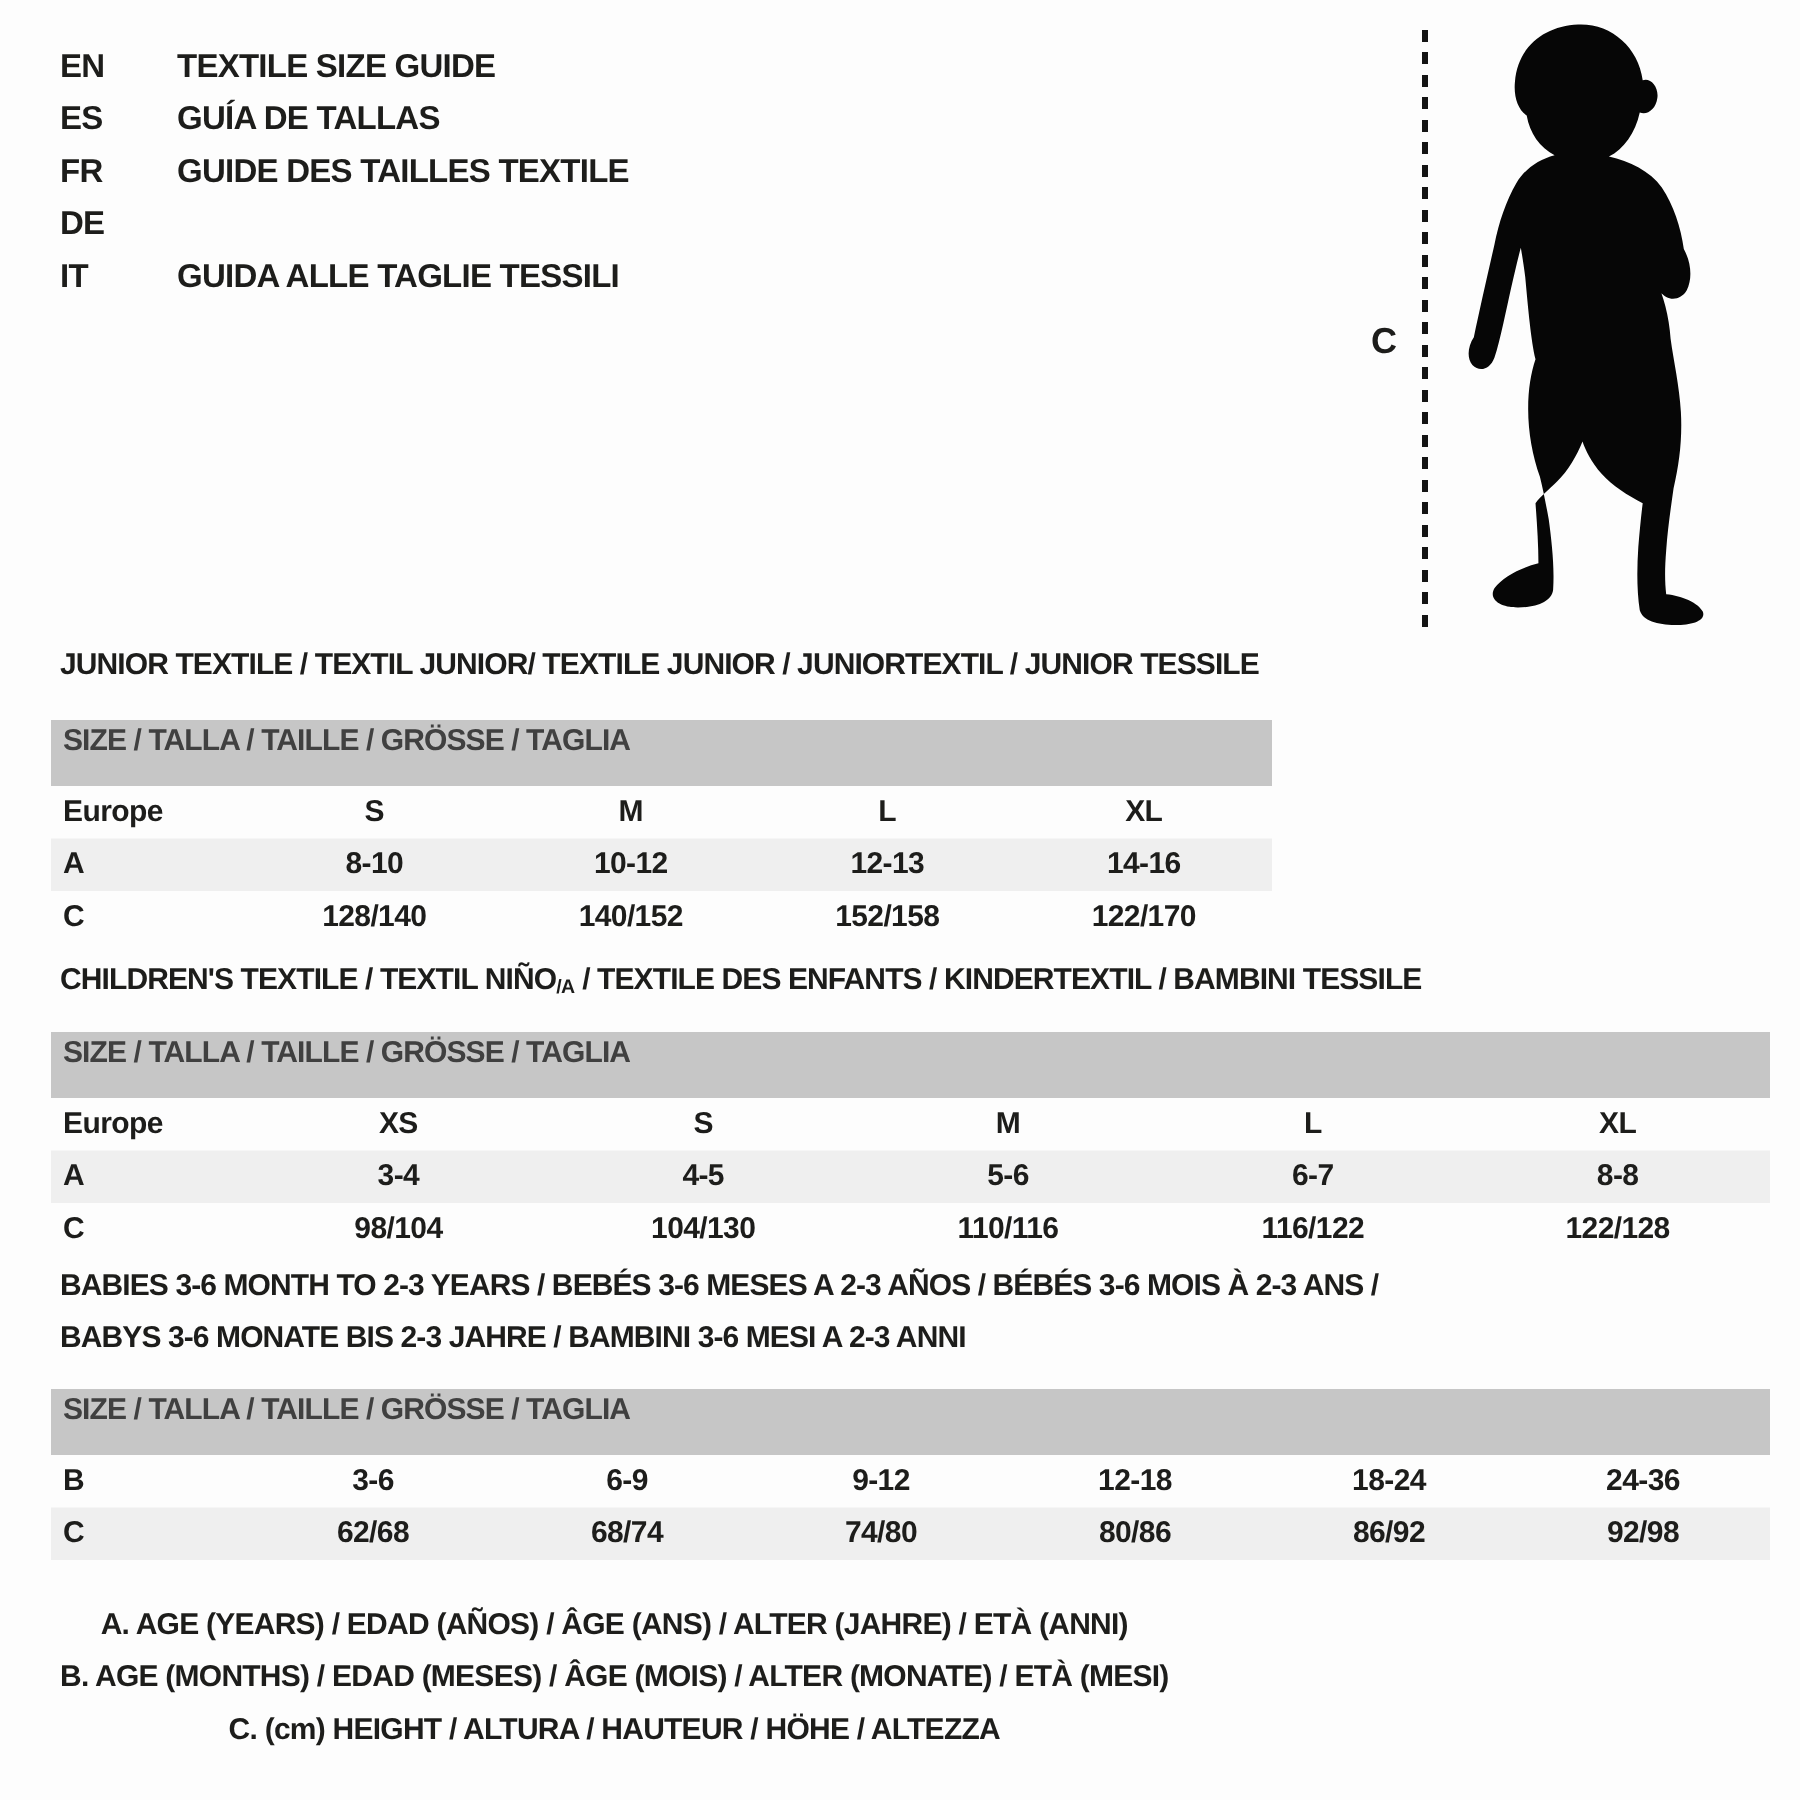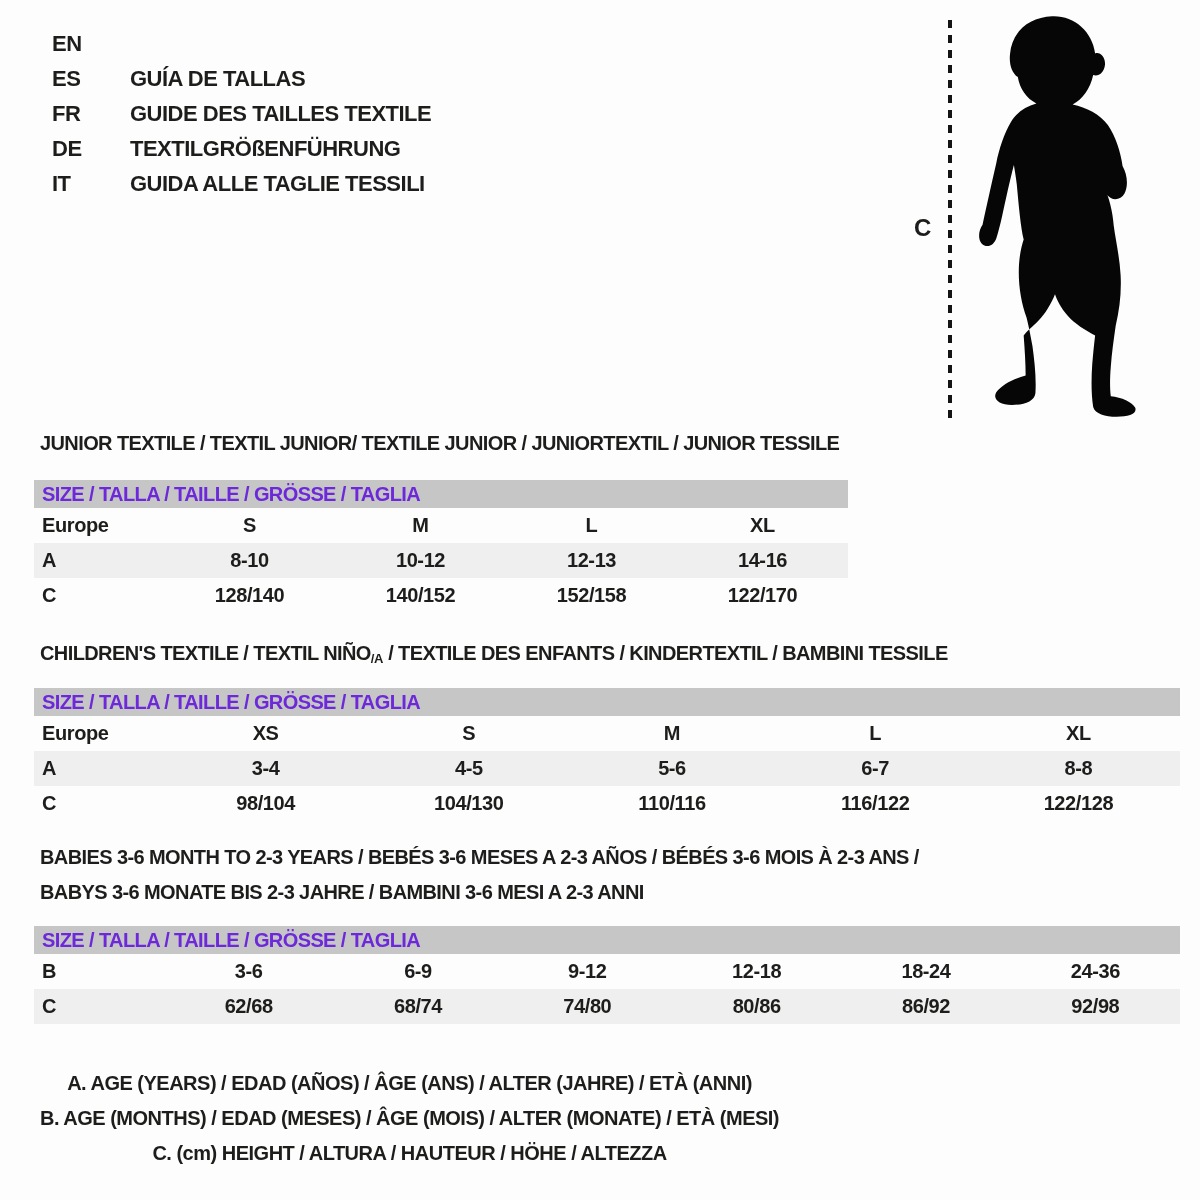--- a/index.html
+++ b/index.html
@@ -6,21 +6,21 @@
   .page{
     position:relative;
     width:1200px;height:1200px;
     background:#fdfdfd;
     font-family:"Liberation Sans", sans-serif;
     color:#1d1d1b;
     overflow:hidden;
   }
 
   
-  .lang-list{position:absolute;left:40px;top:26px;margin-left:12px;}
+  .lang-list{position:absolute;left:40px;top:26px;}
   .lang-row{display:flex;line-height:35px;font-size:22px;font-weight:bold;letter-spacing:-0.5px;}
   .lang-code{width:78px;}
   .lang-title{white-space:nowrap;}
 
   
   .height-line{
     position:absolute;left:948px;top:20px;width:4px;height:398px;
     background:repeating-linear-gradient(to bottom,#141414 0 8px,transparent 8px 15px);
   }
   .height-label{position:absolute;left:914px;top:214px;font-size:24px;font-weight:bold;}
@@ -29,21 +29,21 @@
   
   .section-heading{
     position:absolute;left:40px;
     font-size:20px;font-weight:bold;letter-spacing:-0.6px;white-space:nowrap;
   }
   .sub-small{font-size:13px;vertical-align:-3px;letter-spacing:-0.3px;}
 
   
   .size-table{position:absolute;left:34px;}
   .size-band{
-    height:28px;line-height:28px;background:#c6c6c6;color:#6d28d9;
+    height:44px;line-height:28px;background:#c6c6c6;color:#404040;
     font-size:20px;font-weight:bold;letter-spacing:-0.6px;padding-left:8px;
   }
   .t-row{display:grid;align-items:center;height:35px;font-size:20px;font-weight:bold;letter-spacing:-0.4px;}
   .t-row.shaded{background:#efefef;}
   .t-row > div{text-align:center;}
   .t-row > div:first-child{text-align:left;padding-left:8px;}
   .cols-5{grid-template-columns:130px repeat(4,1fr);}
   .cols-6{grid-template-columns:130px repeat(5,1fr);}
   .cols-7{grid-template-columns:130px repeat(6,1fr);}
   .w-junior{width:814px;}
@@ -54,32 +54,32 @@
   .legend-line{font-size:20px;font-weight:bold;letter-spacing:-0.5px;line-height:35px;white-space:nowrap;}
 </style>
 </head>
 <body>
 
 <div class="page">
 
   <div class="lang-list">
     <div class="lang-row">
       <span class="lang-code">EN</span>
+      <span class="lang-title">TEXTILE SIZE GUIDE</span>
     </div>
     <div class="lang-row">
       <span class="lang-code">ES</span>
       <span class="lang-title">GUÍA DE TALLAS</span>
     </div>
     <div class="lang-row">
       <span class="lang-code">FR</span>
       <span class="lang-title">GUIDE DES TAILLES TEXTILE</span>
     </div>
     <div class="lang-row">
       <span class="lang-code">DE</span>
-      <span class="lang-title">TEXTILGRÖßENFÜHRUNG</span>
     </div>
     <div class="lang-row">
       <span class="lang-code">IT</span>
       <span class="lang-title">GUIDA ALLE TAGLIE TESSILI</span>
     </div>
   </div>
 
   <div class="height-line"></div>
   <div class="height-label">C</div>
   <svg class="toddler" viewBox="0 0 190 420" xmlns="http://www.w3.org/2000/svg">

